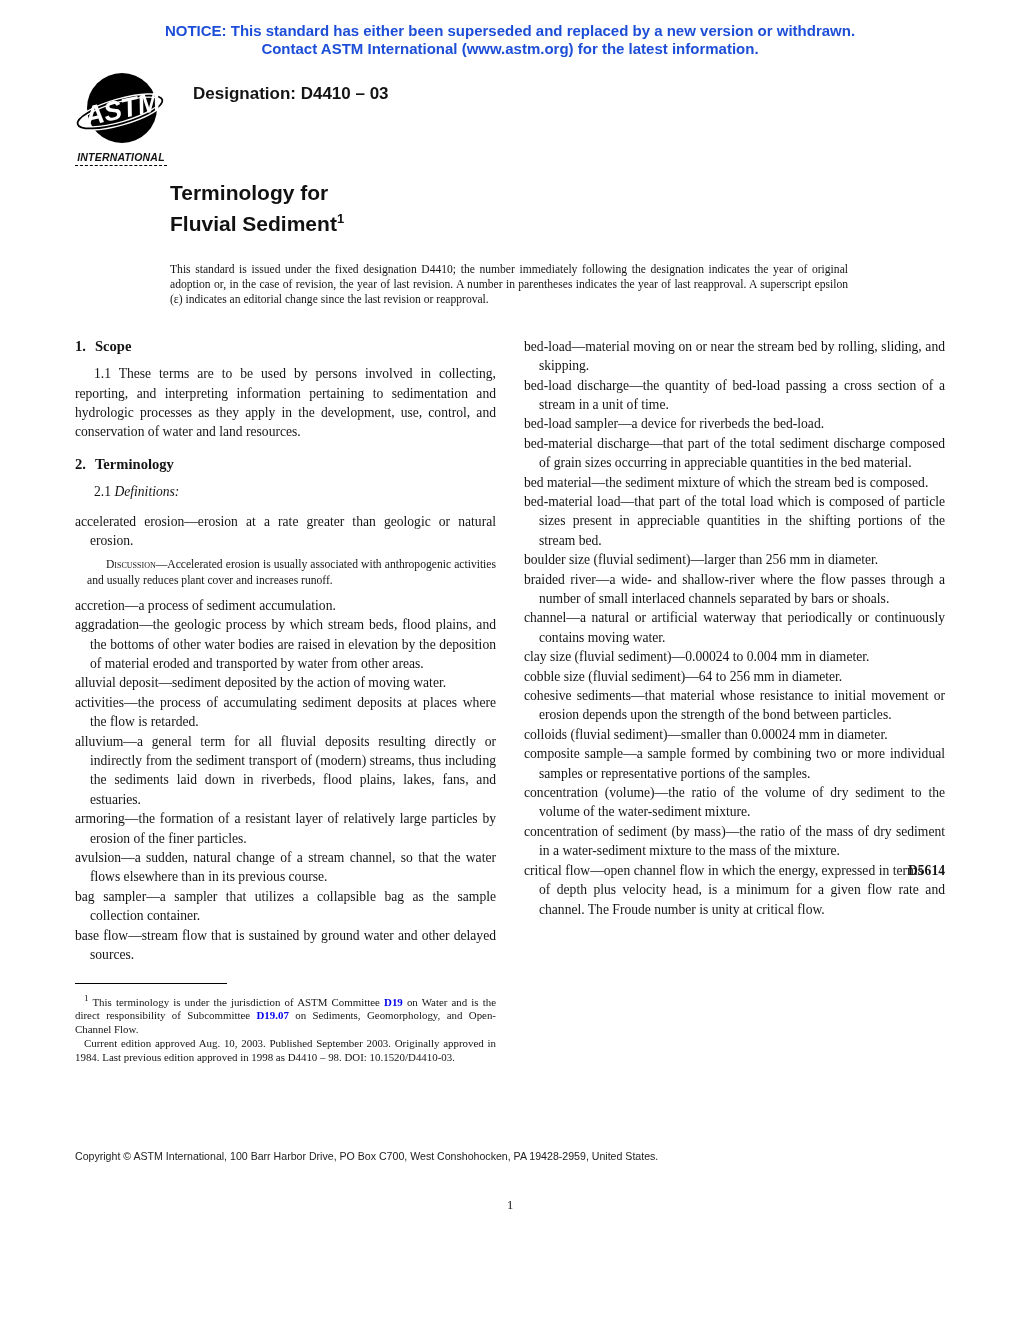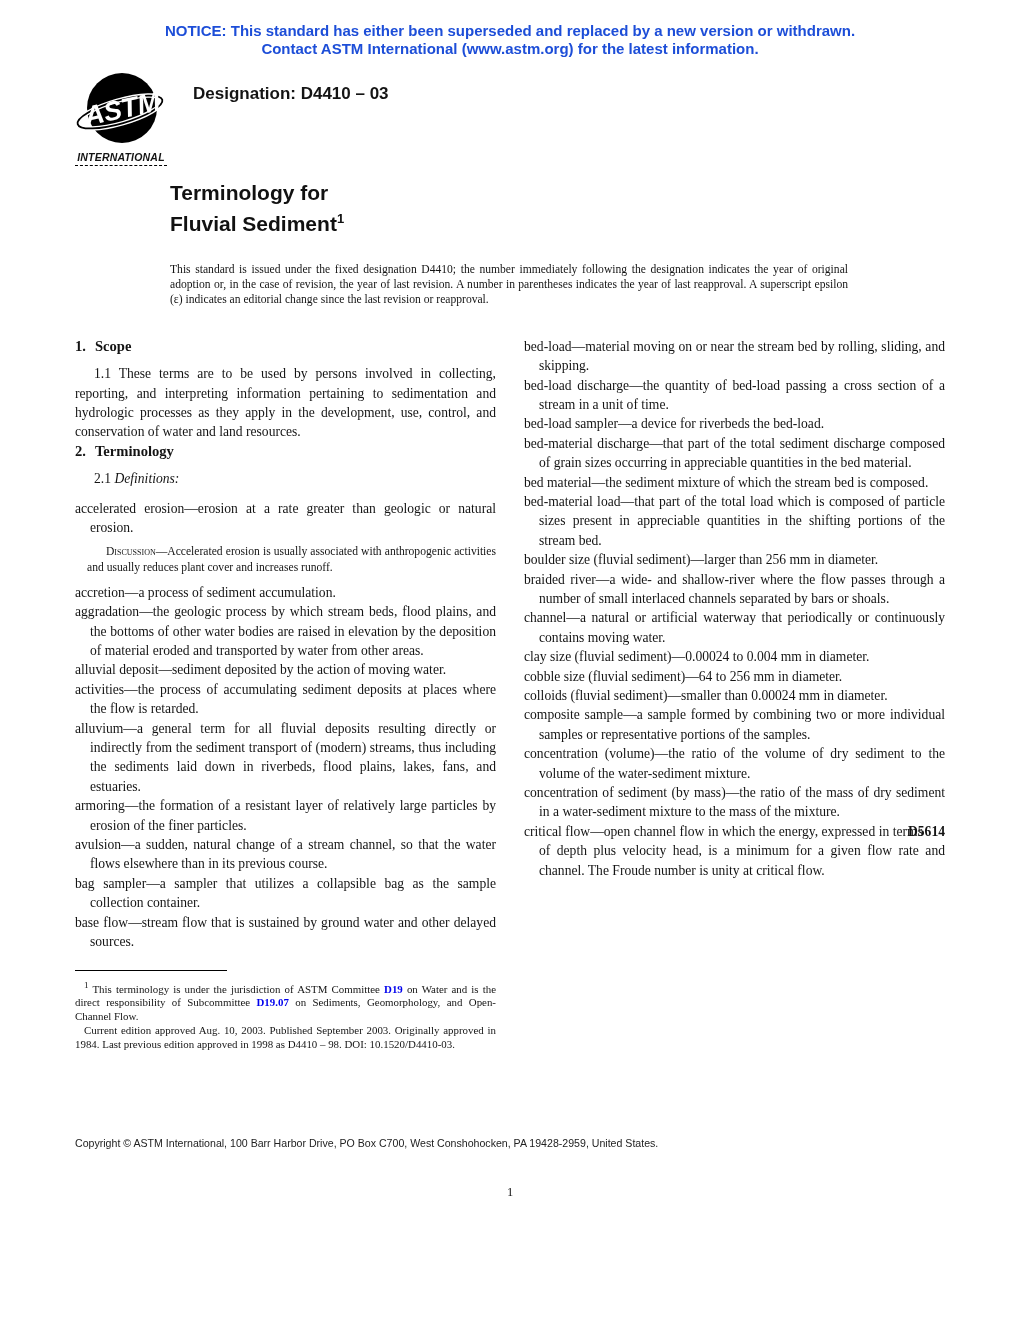--- a/index.html
+++ b/index.html
@@ -43,21 +43,21 @@
     font-size:11.6px; line-height:14.9px; text-align:justify;
   }
 
   
   .columns { display:flex; gap:28px; margin-top:29px; align-items:stretch; }
   .col { width:421px; font-size:13.6px; line-height:19.4px; text-align:justify; }
   .col-left { display:flex; flex-direction:column; }
 
   h2.sec { font-size:14.6px; font-weight:bold; margin:0 0 8px 0; }
   h2.sec .sec-num { margin-right:9px; }
-  .p-body { text-indent:19px; }
+  .p-body { text-indent:19px; margin-bottom:13px; }
   .sub-def { text-indent:19px; margin-bottom:10px; }
   .sub-def .it { font-style:italic; }
   .sec-terminology { margin-top:4px; }
 
   
   .term-entry .def { padding-left:15px; text-indent:-15px; }
   .term-entry b.term { font-weight:normal; }
   .tail { float:right; font-weight:bold; }
   .discussion {
     font-size:11.6px; line-height:15.2px; text-align:justify;
@@ -239,20 +239,24 @@
           <div class="term-entry">
             <p class="def"><b class="term">clay size (fluvial sediment)</b><span>—0.00024 to 0.004 mm in diameter.</span></p>
 
           </div>
 
           <div class="term-entry">
             <p class="def"><b class="term">cobble size (fluvial sediment)</b><span>—64 to 256 mm in diameter.</span></p>
 
           </div>
 
+          <div class="term-entry">
+            <p class="def"><b class="term">cohesive sediments</b><span>—that material whose resistance to initial movement or erosion depends upon the strength of the bond between particles.</span></p>
+
+          </div>
 
           <div class="term-entry">
             <p class="def"><b class="term">colloids (fluvial sediment)</b><span>—smaller than 0.00024 mm in diameter.</span></p>
 
           </div>
 
 
           <div class="term-entry">
             <p class="def"><b class="term">composite sample</b><span>—a sample formed by combining two or more individual samples or representative portions of the samples.</span></p>
 

